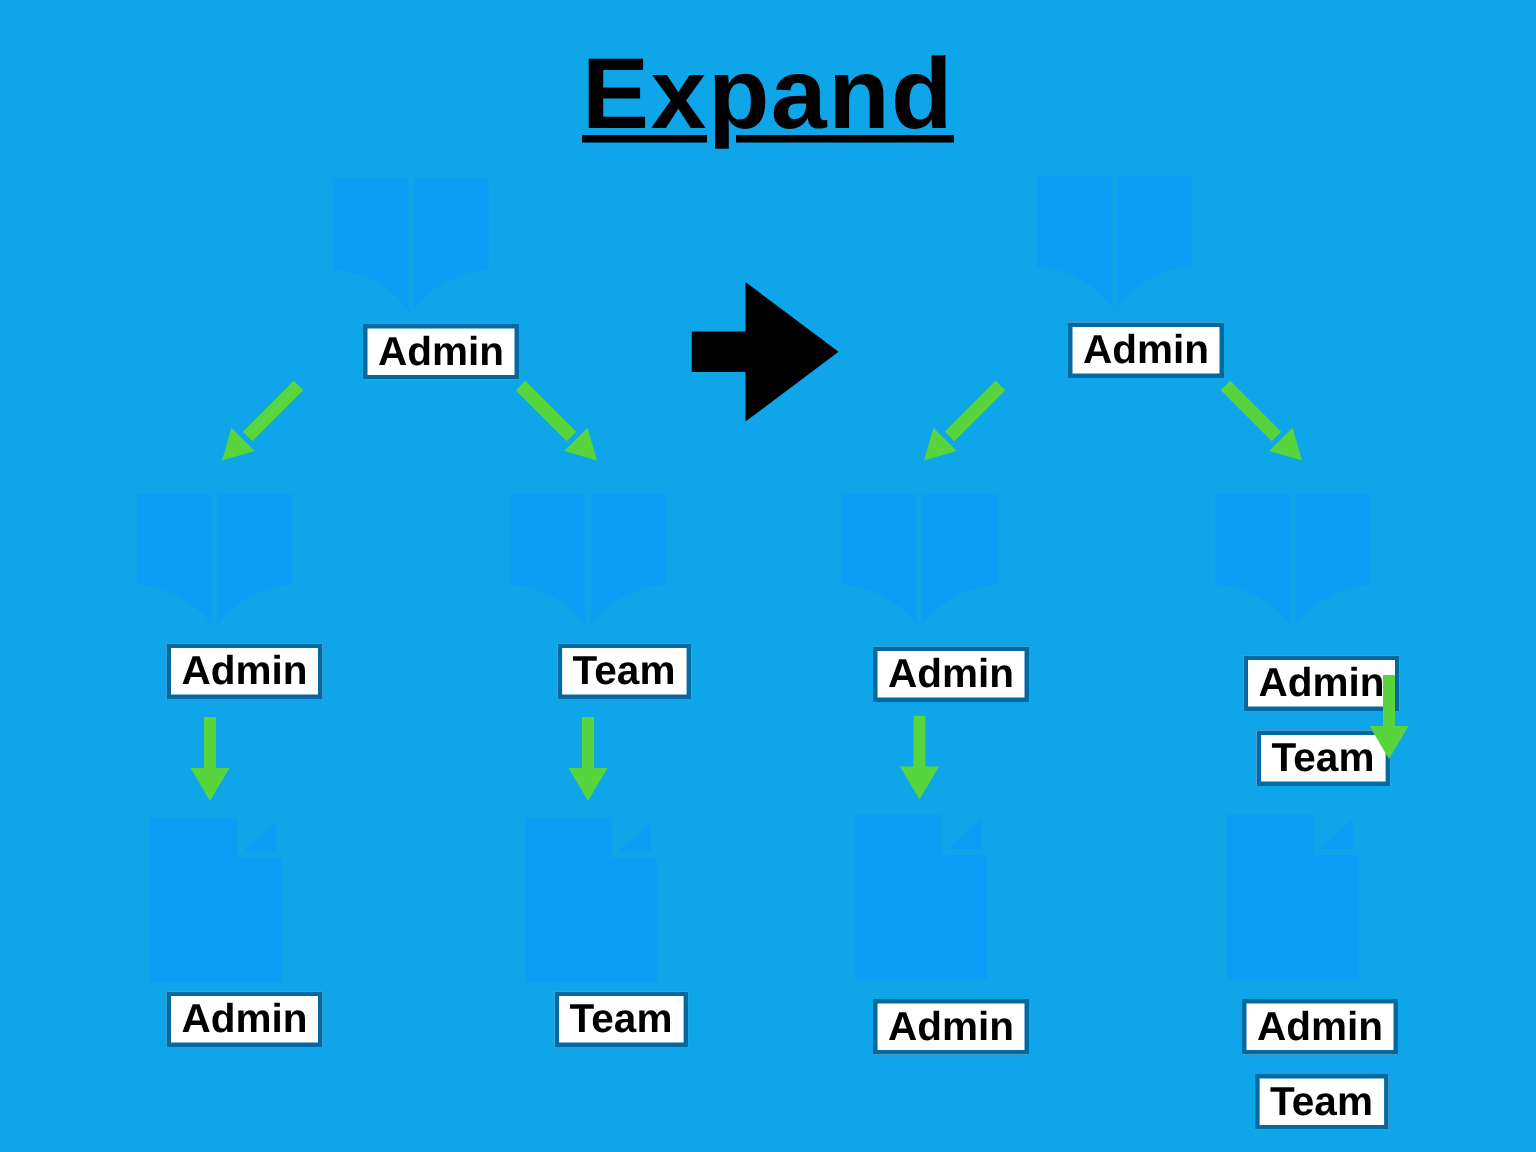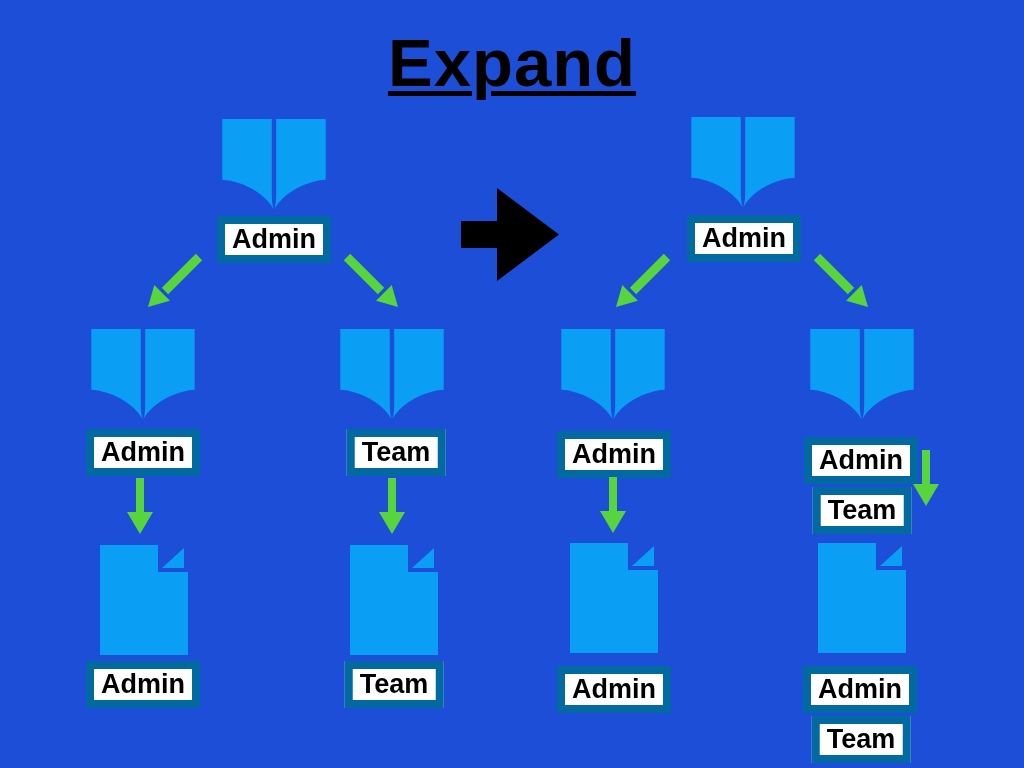--- a/index.html
+++ b/index.html
@@ -1,36 +1,36 @@
 <!DOCTYPE html>
 <html><head>
 <meta charset="utf-8">
 <style>
   html,body{margin:0;padding:0;background:#fff;}
   .canvas{
-    position:relative;width:1024px;height:768px;background:#1d4ed8;overflow:hidden;
+    position:relative;width:1024px;height:768px;background:#0ea5e9;overflow:hidden;
     font-family:"Liberation Sans",sans-serif;
   }
   .title{
     position:absolute;left:50%;top:24px;transform:translateX(-50%);
     font-size:67px;font-weight:bold;color:#000;letter-spacing:1px;
     text-decoration:underline;text-decoration-thickness:5px;text-underline-offset:5px;
     white-space:nowrap;
   }
   .icon{position:absolute;display:block;}
   .book{fill:#0A9FF5;}
   .doc{fill:#0A9FF5;}
   .garrow{fill:#58D43C;}
   .barrow{fill:#000;}
   .flip{transform:scaleX(-1);}
   .tag{
     position:absolute;transform:translateX(-50%);
-    background:#fff;border:8px solid #0369a1;color:#000;
+    background:#fff;border:3px solid #0369a1;color:#000;
     font-size:27px;font-weight:bold;line-height:31px;padding:0 7px;
-    white-space:nowrap;box-sizing:border-box;
+    white-space:nowrap;box-sizing:border-box;margin-left:20px;
   }
   .defs{position:absolute;width:0;height:0;overflow:hidden;}
 </style>
 </head>
 <body>
 
 <svg class="defs" aria-hidden="true">
   <defs>
     <symbol id="sym-book" viewBox="0 0 100 88" preserveAspectRatio="none">
       <path d="M3,0 H48 V72 Q48,81 49.6,86 C41,70 20,59 3,58 Z"></path>

